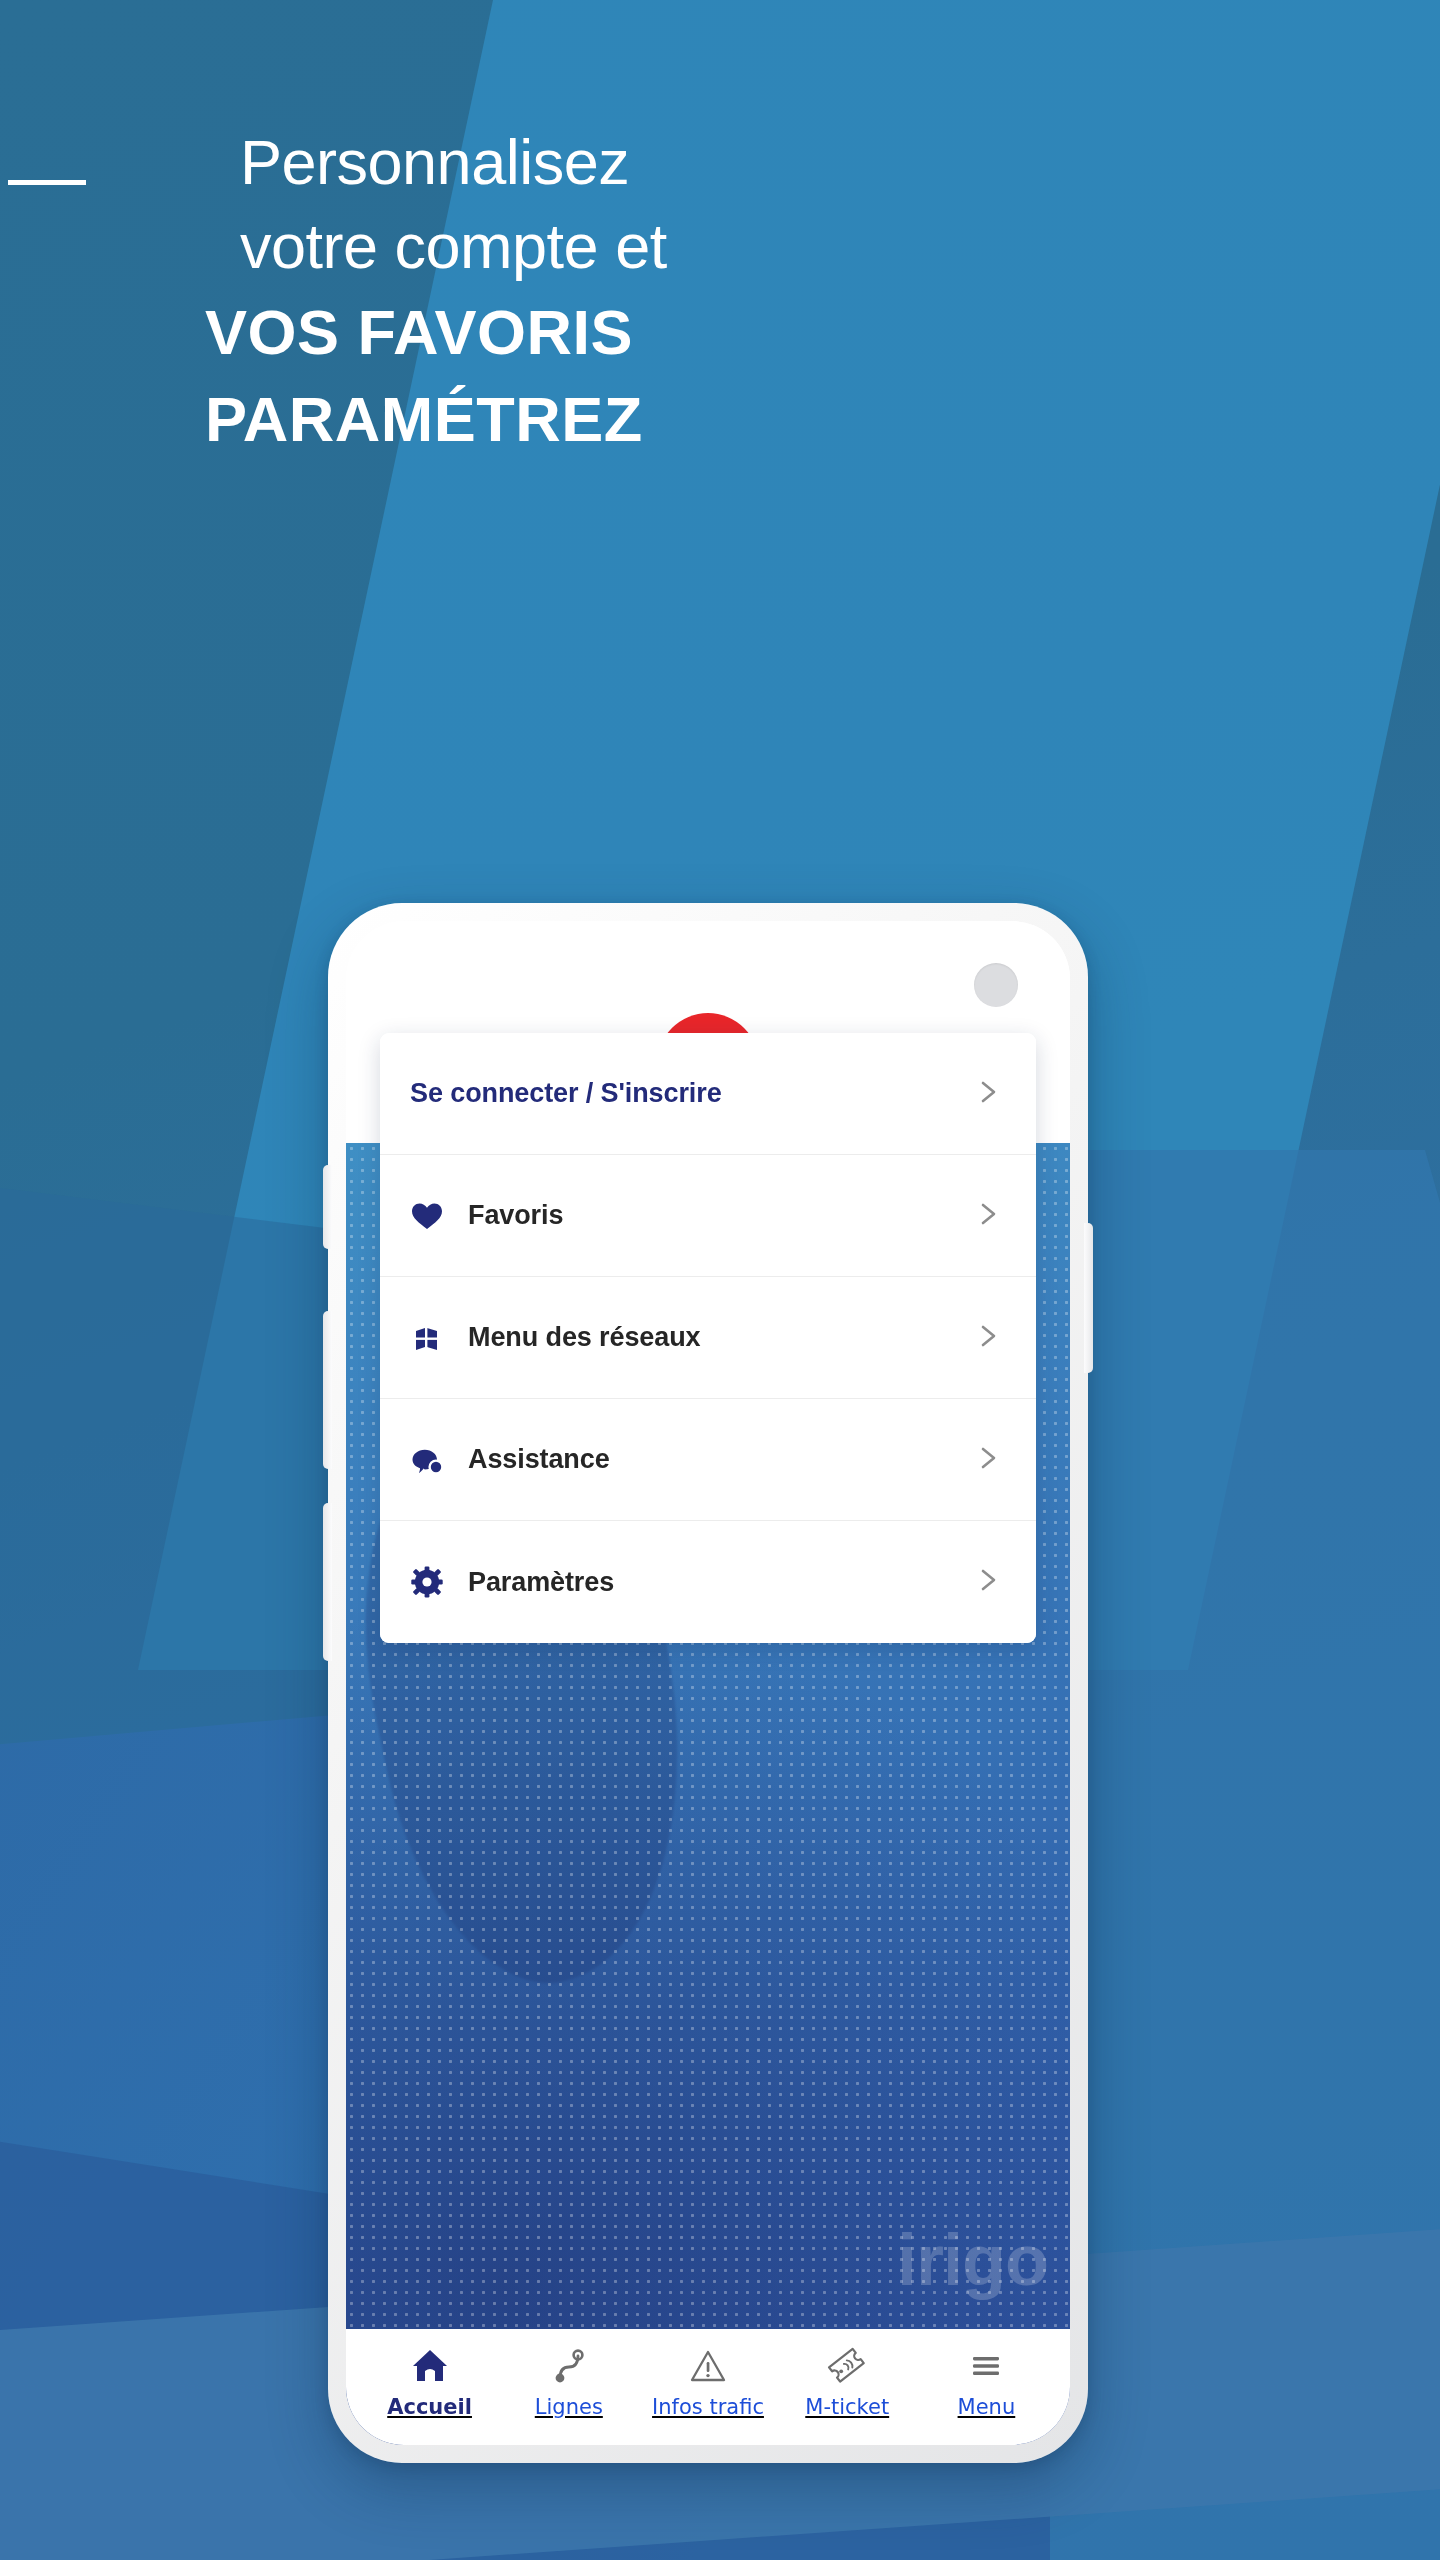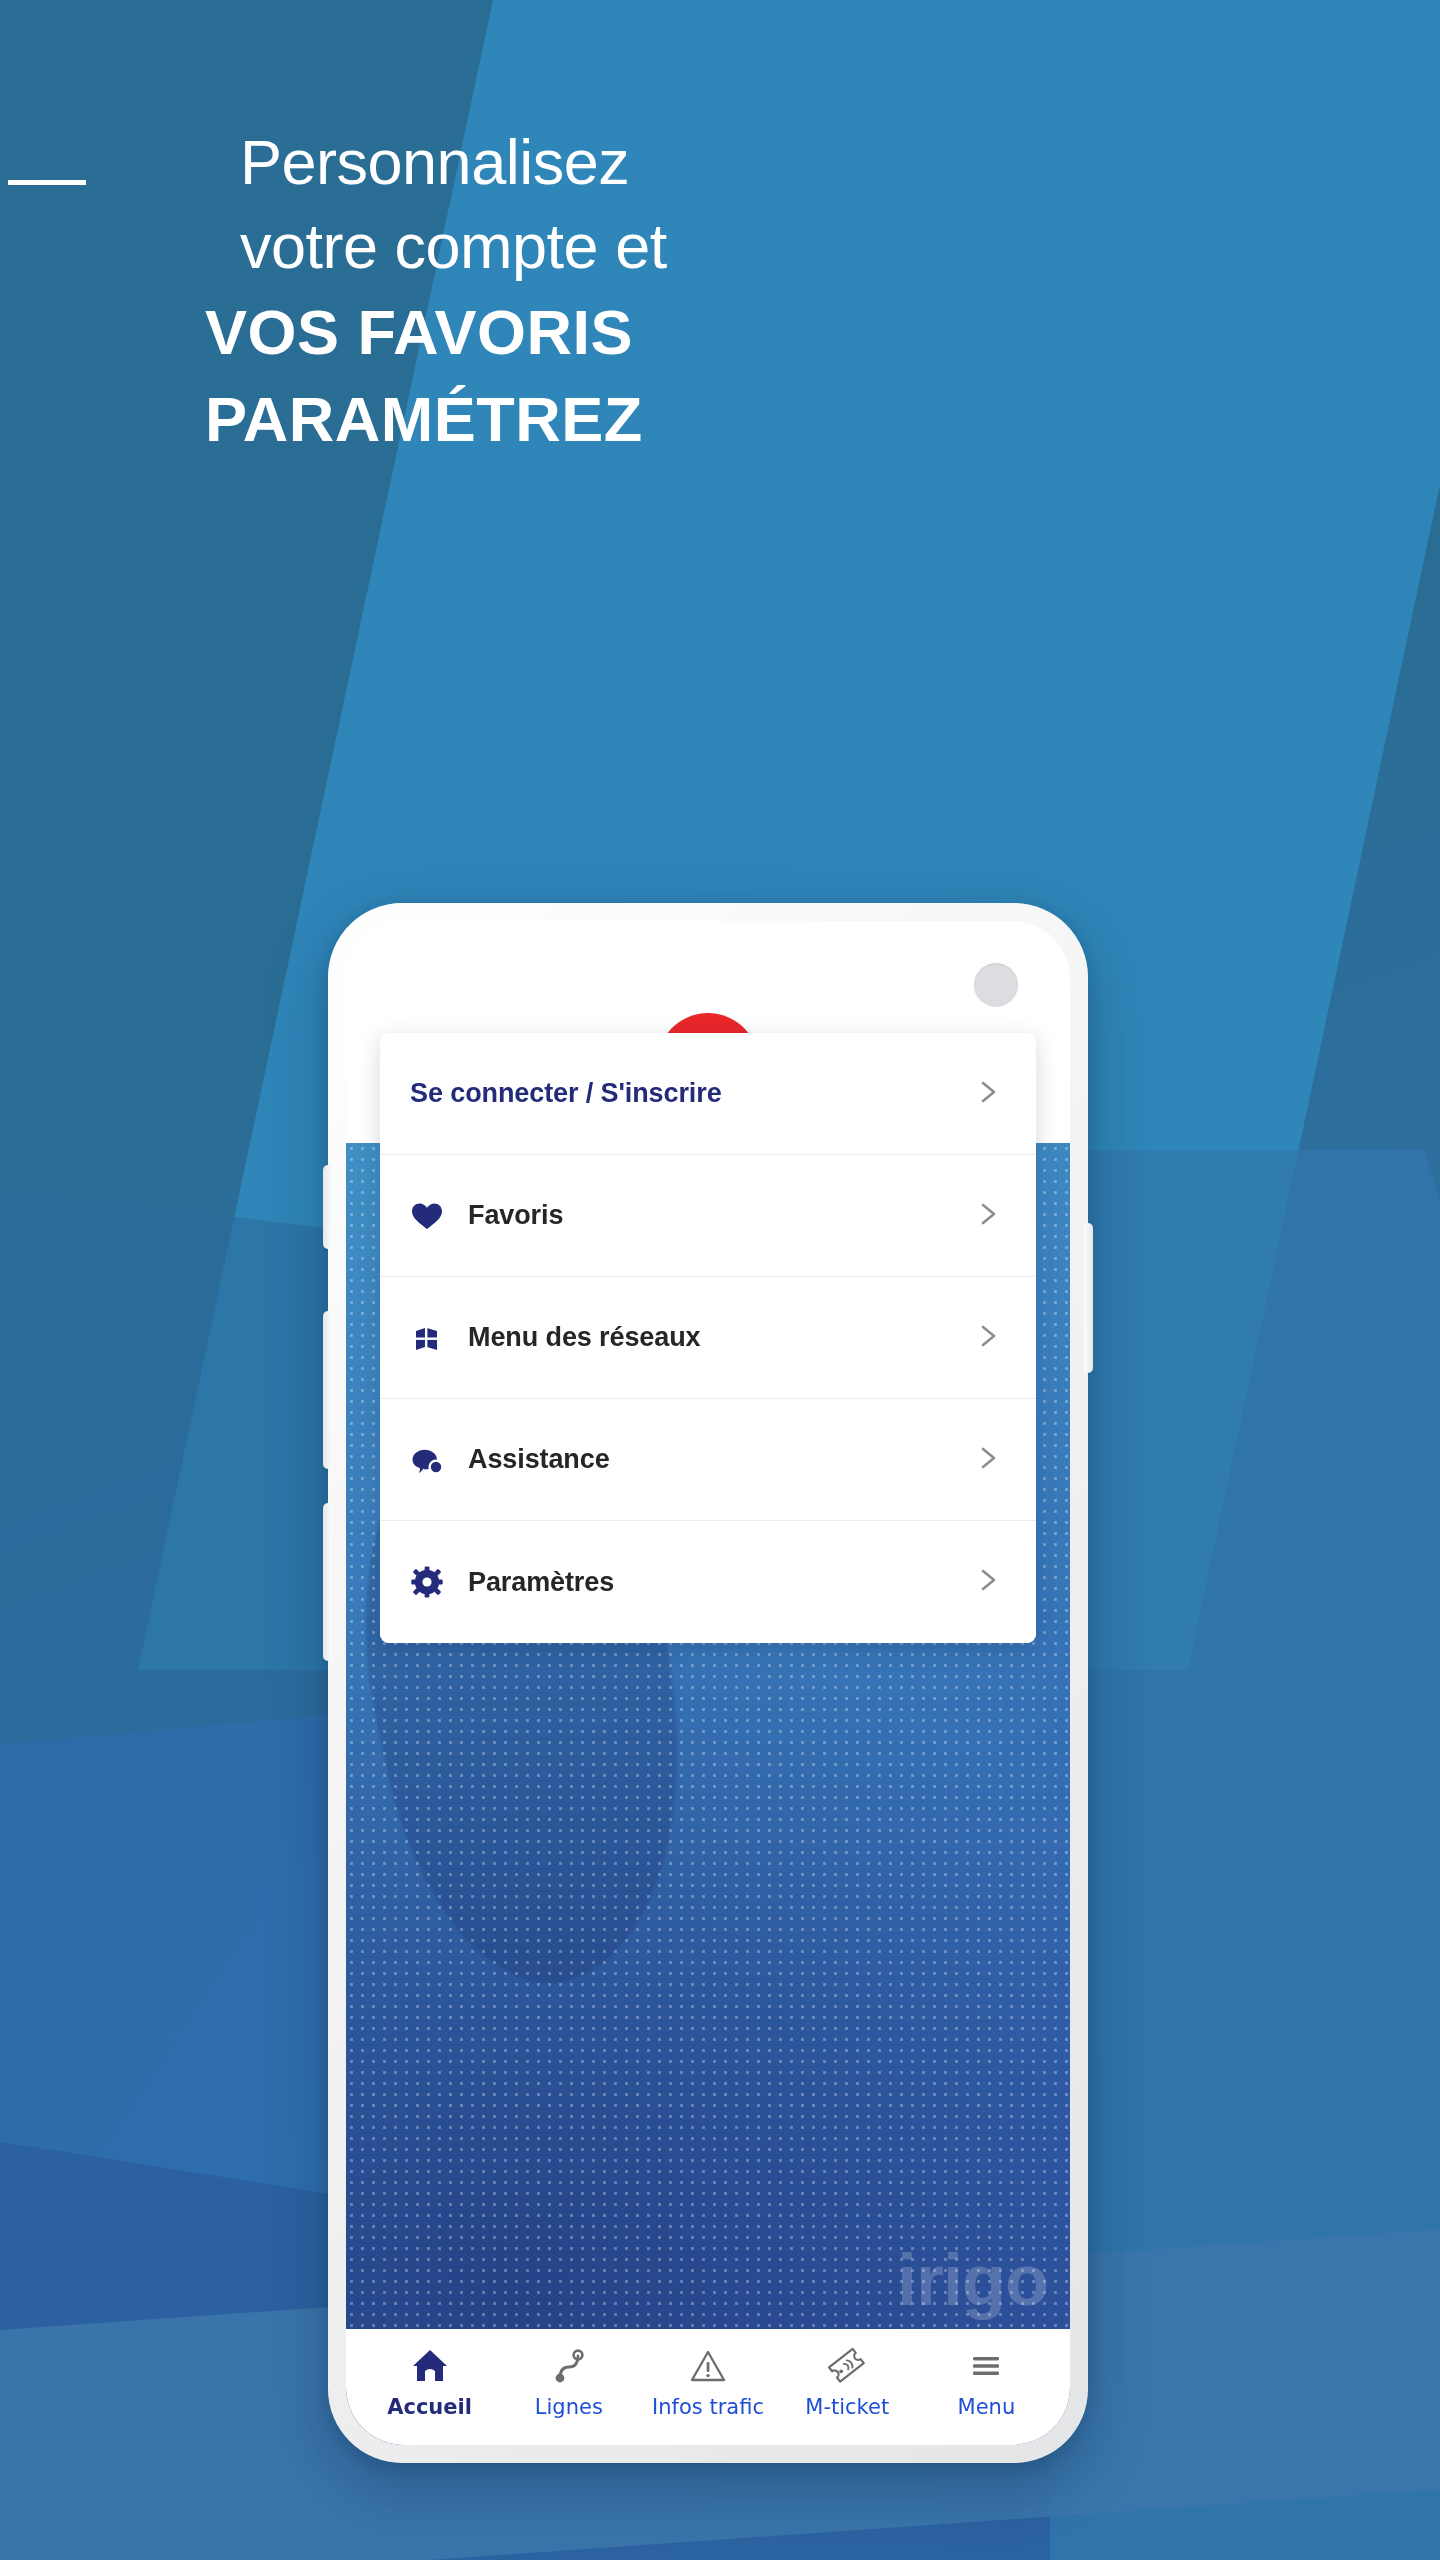--- a/index.html
+++ b/index.html
@@ -194,38 +194,39 @@
     letter-spacing:.1px;
     text-shadow:0 1px 2px rgba(20,40,80,.25);
   }
   .link-sep {
     height:1px;
     background:rgba(255,255,255,.48);
   }
 
   
   .watermark {
-    position:absolute; right:22px; bottom:124px;
+    position:absolute; right:22px; bottom:144px;
     font-size:72px; font-weight:600;
     color:rgba(255,255,255,.20);
     letter-spacing:-1px;
   }
 
   
   .bottom-nav {
     position:absolute; left:0; right:0; bottom:0;
     height:116px;
     background:#ffffff;
     display:flex; align-items:center;
     padding:0 14px 12px 14px;
   }
   .nav-item {
     flex:1;
     display:flex; flex-direction:column; align-items:center; justify-content:center;
     gap:7px;
+    text-decoration:underline;
   }
   .nav-ico { height:44px; display:flex; align-items:center; justify-content:center; color:#6d6d6d; }
   .nav-lbl { font-size:21px; color:#1d4ed8; font-family:"DejaVu Sans", sans-serif; }
   .nav-item.active .nav-ico { color:#232b7a; }
   .nav-item.active .nav-lbl { color:#232b7a; font-weight:700; }
 </style>
 </head>
 <body>
 
 <div class="bg">

